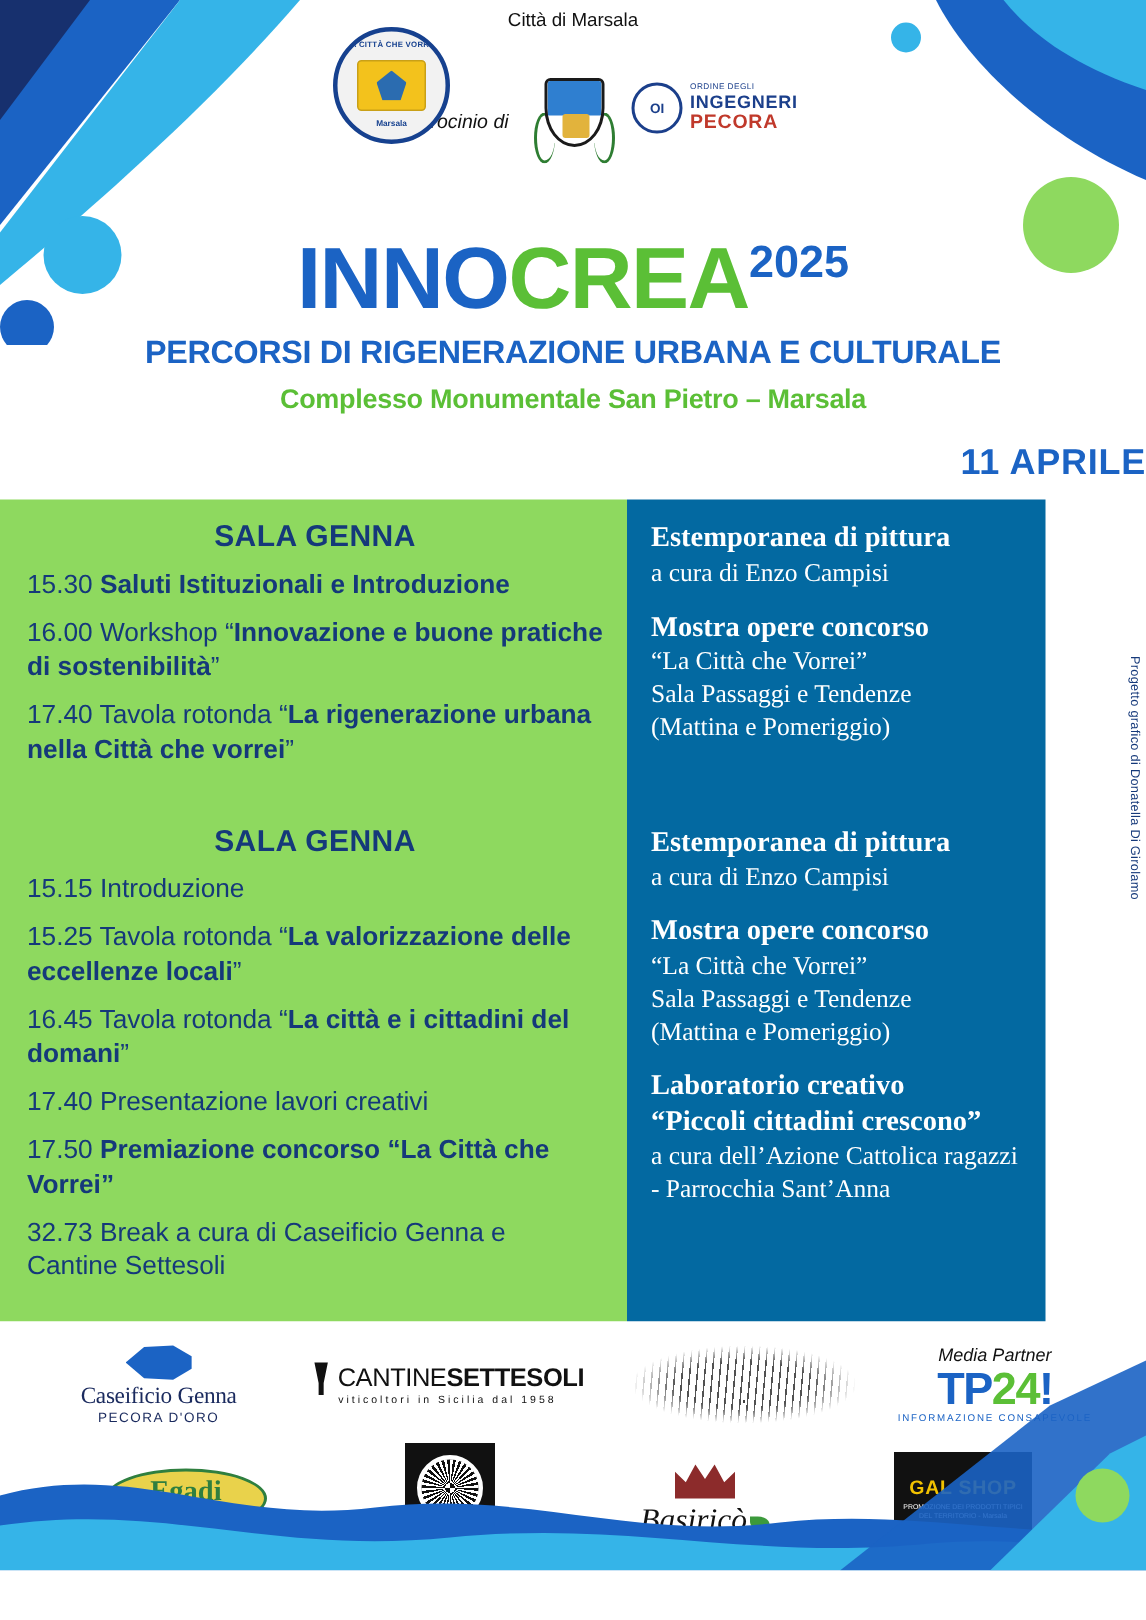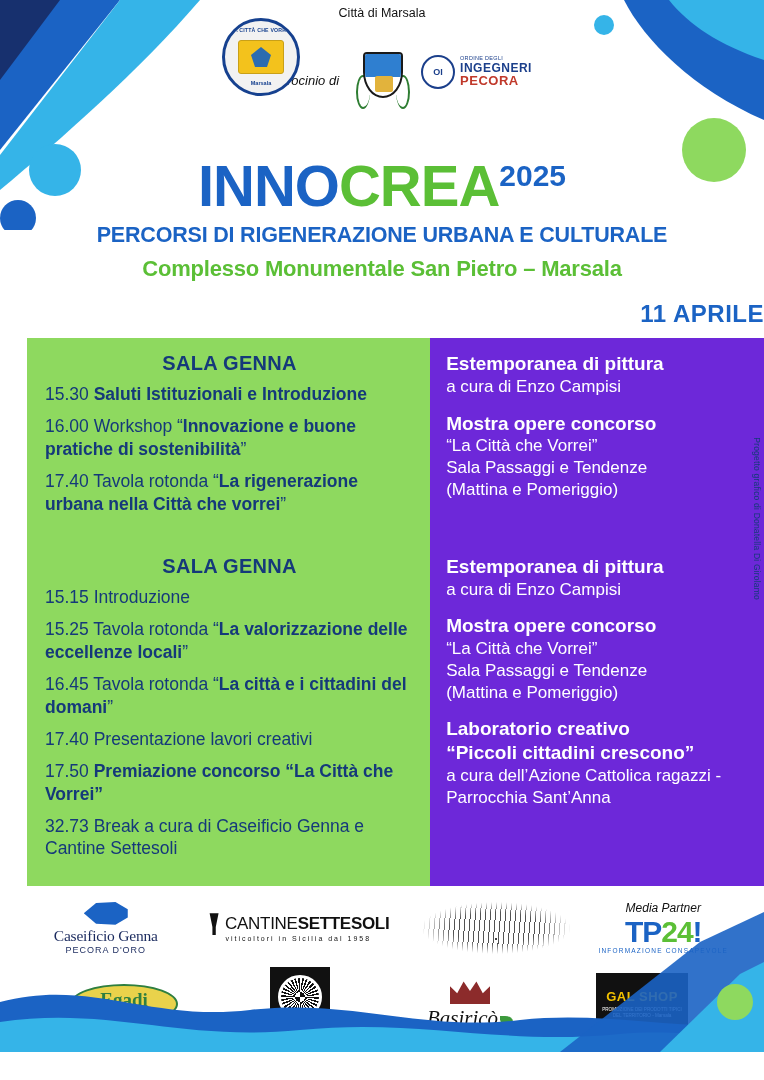--- a/index.html
+++ b/index.html
@@ -122,42 +122,43 @@
     line-height: 1;
   }
   .title-main .inno { color: #1b63c4; }
   .title-main .crea { color: #5bbf36; }
   .title-main .yr { color: #1b63c4; font-size: 30px; vertical-align: super; letter-spacing: 0; }
   .subtitle-1 {
     margin-top: 8px; font-size: 21.5px; font-weight: bold;
     color: #1b63c4; letter-spacing: -0.2px;
   }
   .subtitle-2 {
-    margin-top: 8px; font-size: 22px; font-weight: bold;
+    margin-top: 8px; font-size: 18px; font-weight: bold;
     color: #5bbf36; letter-spacing: -0.2px;
   }
   .date-head {
     margin-top: 18px; font-size: 24px; font-weight: bold; color: #1b63c4;
     letter-spacing: 0.5px;
     text-align: right;
   }
   .date-head-2 {
     font-size: 24px; font-weight: bold; color: #1b63c4; letter-spacing: 0.5px;
     text-align: center; padding: 9px 0 7px;
   }
 
   
-  .day-block { display: flex; width: 764px; padding-left: 27px; }
+  .day-block { display: flex; width: 764px; }
   .col-green {
     width: 418px; background: #8ed95f; color: #15397a;
     padding: 14px 16px 16px 18px;
   }
   .col-blue {
-    width: 346px; background: #6d28d9; color: #ffffff;
+    width: 279px; background: #0369a1; color: #ffffff;
     padding: 14px 14px 16px 16px;
+    font-family: Liberation Serif, serif;
   }
   .sala {
     text-align: center; font-size: 20px; font-weight: bold;
     color: #15397a; margin-bottom: 8px; letter-spacing: .3px;
   }
   .entry {
     font-size: 17.5px; line-height: 1.28; color: #15397a;
     margin-bottom: 10px;
   }
   .entry b { font-weight: bold; }

